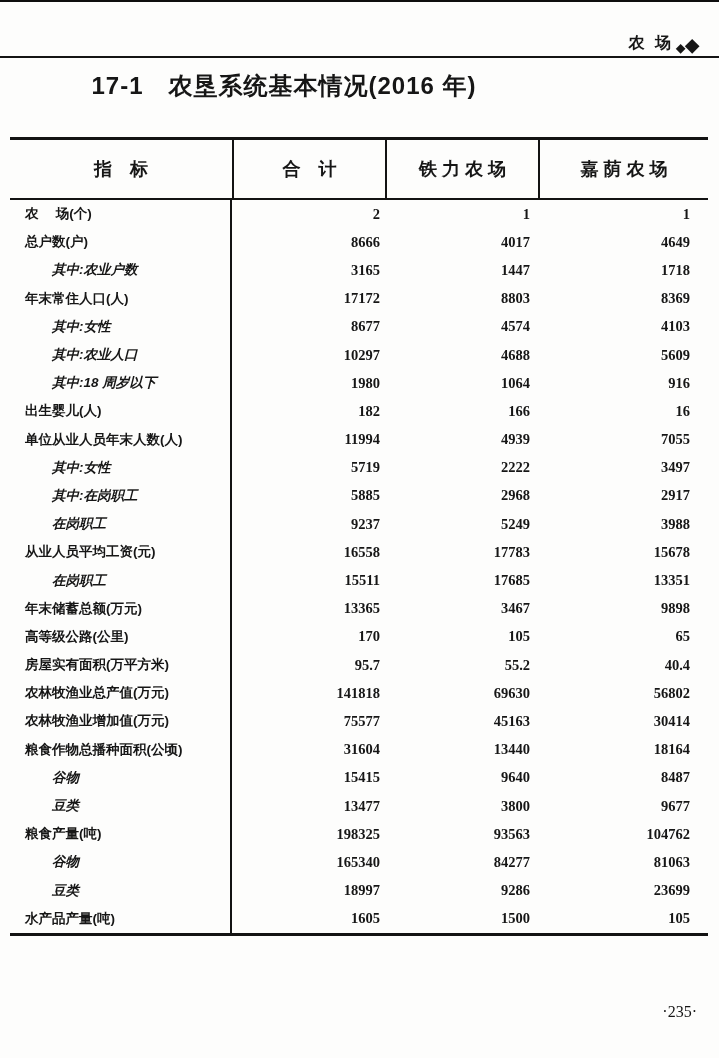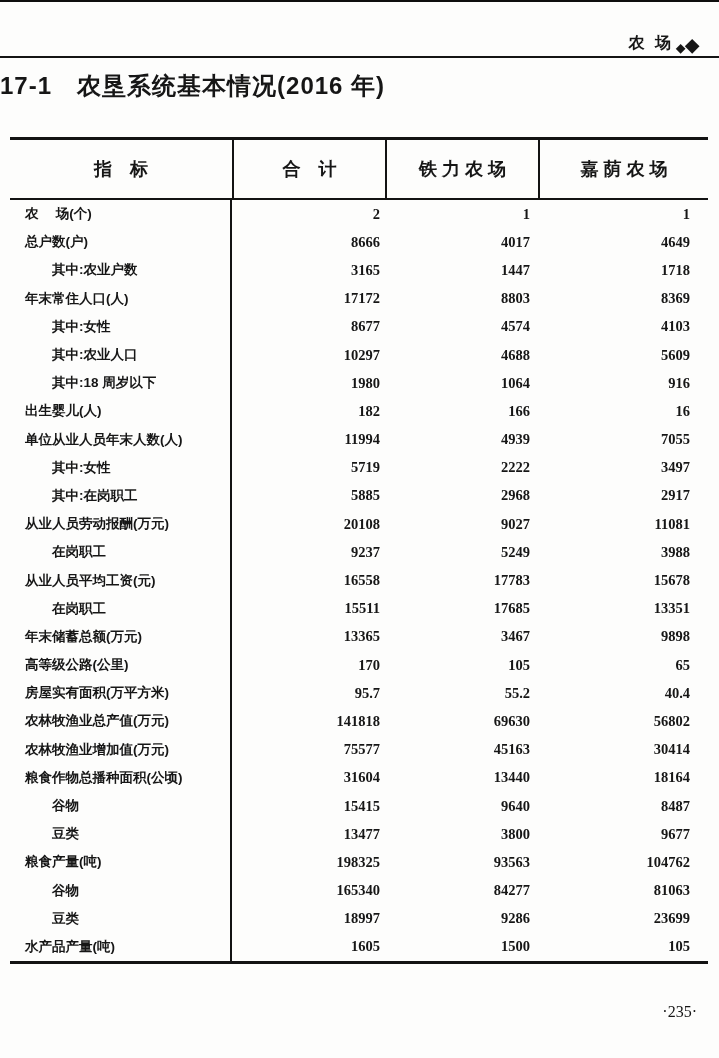--- a/index.html
+++ b/index.html
@@ -12,21 +12,21 @@
   .running-head{
     position:absolute;top:30px;right:20px;height:24px;
     display:flex;align-items:flex-end;font-weight:bold;font-size:16px;
     letter-spacing:3px;white-space:pre;
   }
   .diamond{line-height:1;letter-spacing:0;}
   .diamond.small{font-size:12px;margin-left:2px;}
   .diamond.big{font-size:18px;}
   .head-rule{position:absolute;top:56px;left:0;width:719px;height:2px;background:#141414;}
   .title{
-    position:absolute;top:70px;left:0;width:568px;
+    position:absolute;top:70px;left:0;width:568px;text-align:center;
     font-size:24px;font-weight:bold;letter-spacing:1px;white-space:pre;
   }
   .table{position:absolute;top:137px;left:10px;width:698px;}
   .thead{
     display:flex;height:63px;box-sizing:border-box;
     border-top:3px solid #131313;border-bottom:2px solid #131313;
   }
   .th{
     display:flex;align-items:center;justify-content:center;
     font-weight:bold;font-size:18px;box-sizing:border-box;white-space:pre;
@@ -35,21 +35,21 @@
   .th2{width:153px;border-left:2px solid #131313;}
   .th3{width:153px;border-left:2px solid #131313;}
   .th4{flex:1;border-left:2px solid #131313;}
   .tbody{border-bottom:3px solid #131313;}
   .tr{display:flex;height:28.2px;align-items:center;}
   .td-label{
     width:222px;box-sizing:border-box;padding-left:15px;align-self:stretch;
     border-right:2px solid #131313;display:flex;align-items:center;
     font-weight:bold;font-size:13.5px;white-space:pre;
   }
-  .td-label.indent{padding-left:42px;}
+  .td-label.indent{padding-left:42px;font-style:italic;}
   .td-num{
     font-family:"Liberation Serif",serif;font-weight:bold;font-size:14.5px;
     text-align:right;box-sizing:border-box;
   }
   .c2{width:153px;padding-right:5px;}
   .c3{width:153px;padding-right:8px;}
   .c4{flex:1;padding-right:18px;}
   .page-num{
     position:absolute;top:1003px;right:22px;
     font-family:"Liberation Serif",serif;font-weight:normal;font-size:16px;
@@ -140,26 +140,20 @@
           <div class="td-num c3">2222</div>
           <div class="td-num c4">3497</div>
         </div>
         <div class="tr">
           <div class="td-label indent">其中:在岗职工</div>
           <div class="td-num c2">5885</div>
           <div class="td-num c3">2968</div>
           <div class="td-num c4">2917</div>
         </div>
         <div class="tr">
-          <div class="td-label">从业人员劳动报酬(万元)</div>
-          <div class="td-num c2">20108</div>
-          <div class="td-num c3">9027</div>
-          <div class="td-num c4">11081</div>
-        </div>
-        <div class="tr">
           <div class="td-label indent">在岗职工</div>
           <div class="td-num c2">9237</div>
           <div class="td-num c3">5249</div>
           <div class="td-num c4">3988</div>
         </div>
         <div class="tr">
           <div class="td-label">从业人员平均工资(元)</div>
           <div class="td-num c2">16558</div>
           <div class="td-num c3">17783</div>
           <div class="td-num c4">15678</div>

